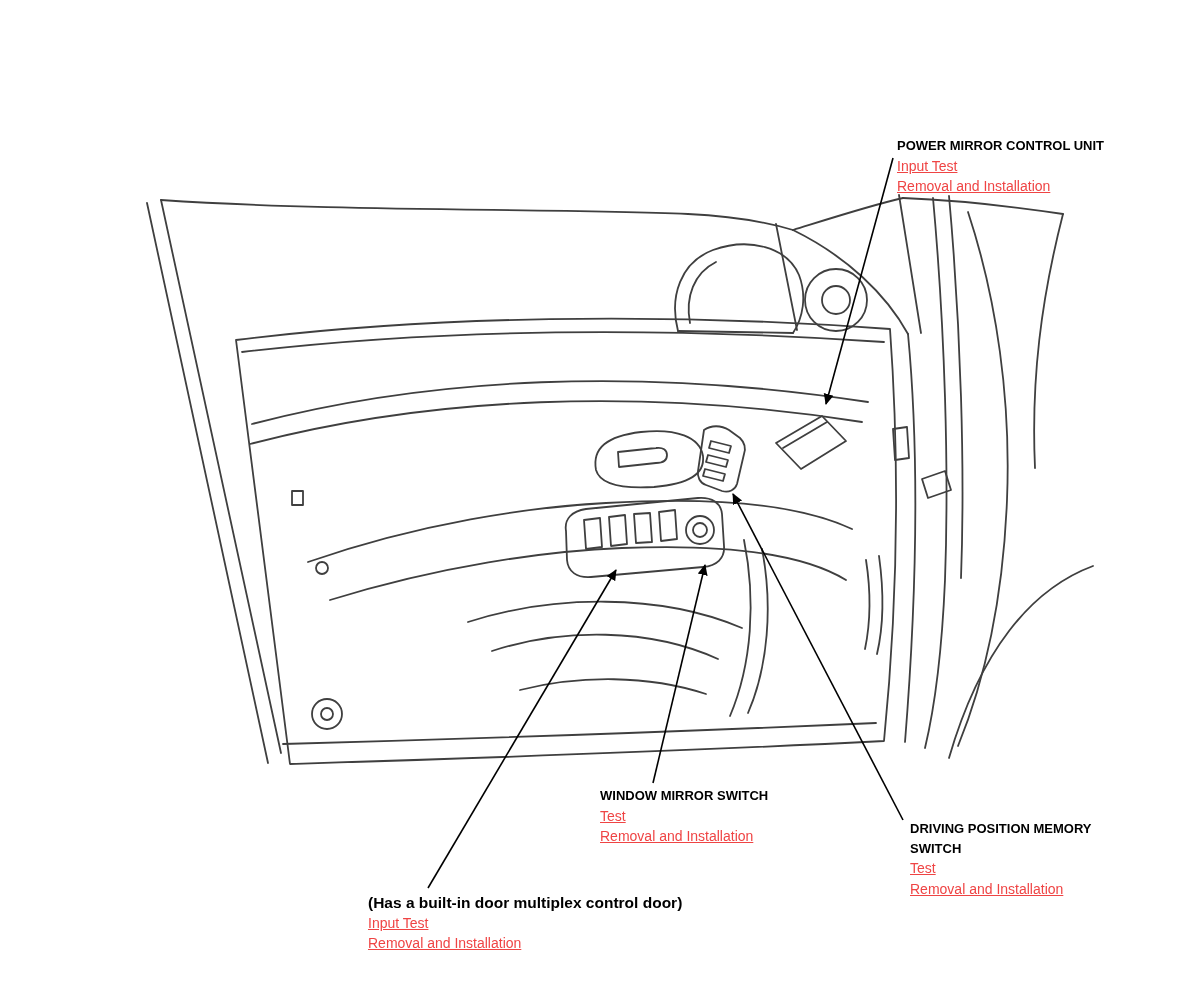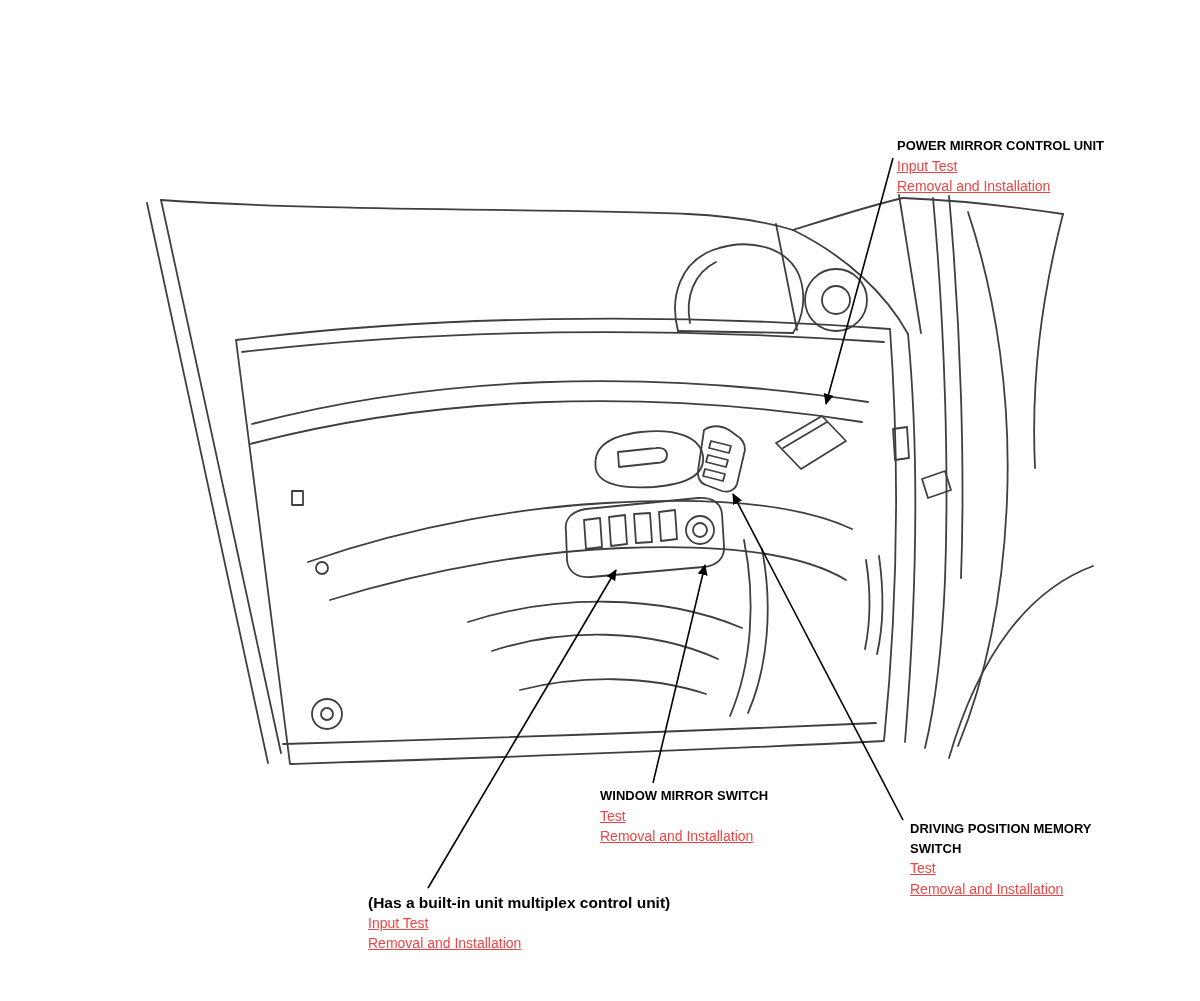--- a/index.html
+++ b/index.html
@@ -164,18 +164,18 @@
     <a class="doc-link">Removal and Installation</a>
   </div>
 
   <div class="callout" style="left:910px; top:819px;">
     <div class="co-title wrap">DRIVING POSITION MEMORY SWITCH</div>
     <a class="doc-link">Test</a>
     <a class="doc-link">Removal and Installation</a>
   </div>
 
   <div class="callout" style="left:368px; top:893px;">
-    <div class="co-sub">(Has a built-in unit multiplex control unit)</div>
+    <div class="co-sub">(Has a built-in door multiplex control door)</div>
     <a class="doc-link">Input Test</a>
     <a class="doc-link">Removal and Installation</a>
   </div>
 
 </div>
 
 </body></html>

